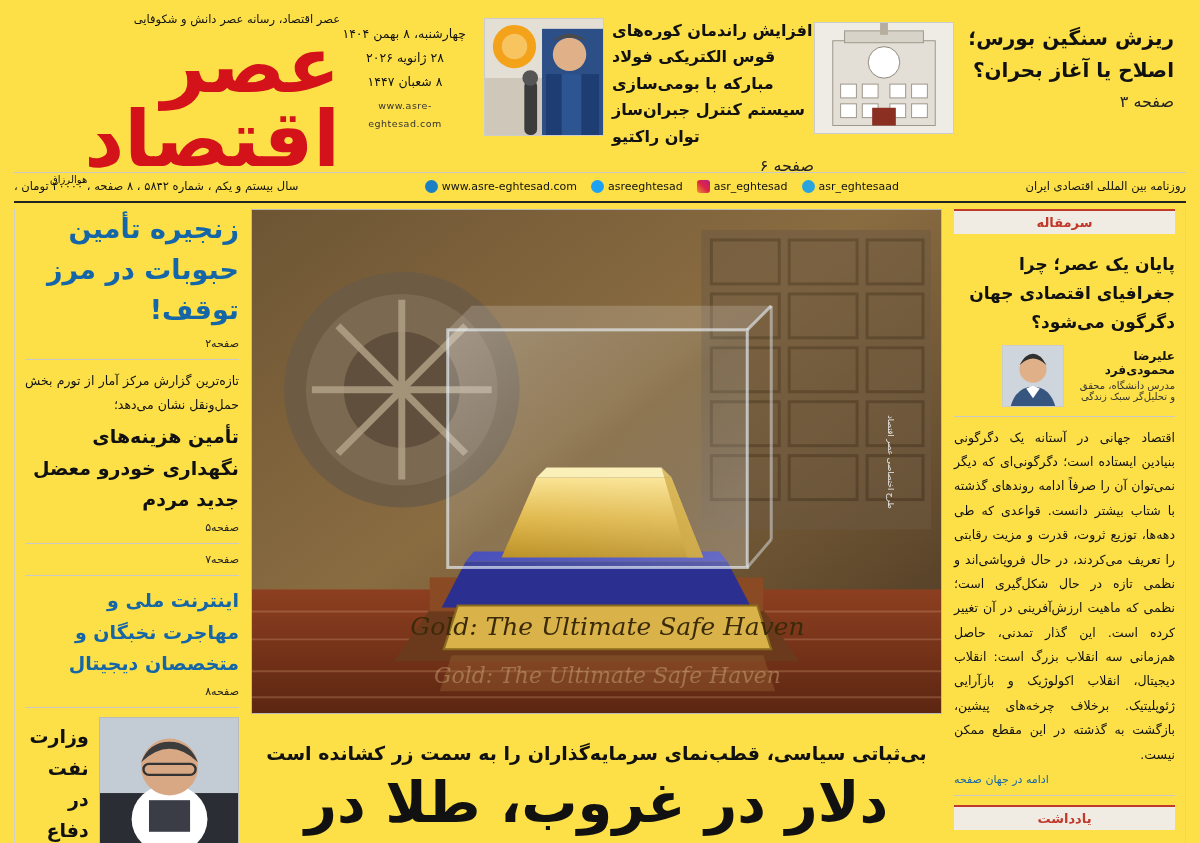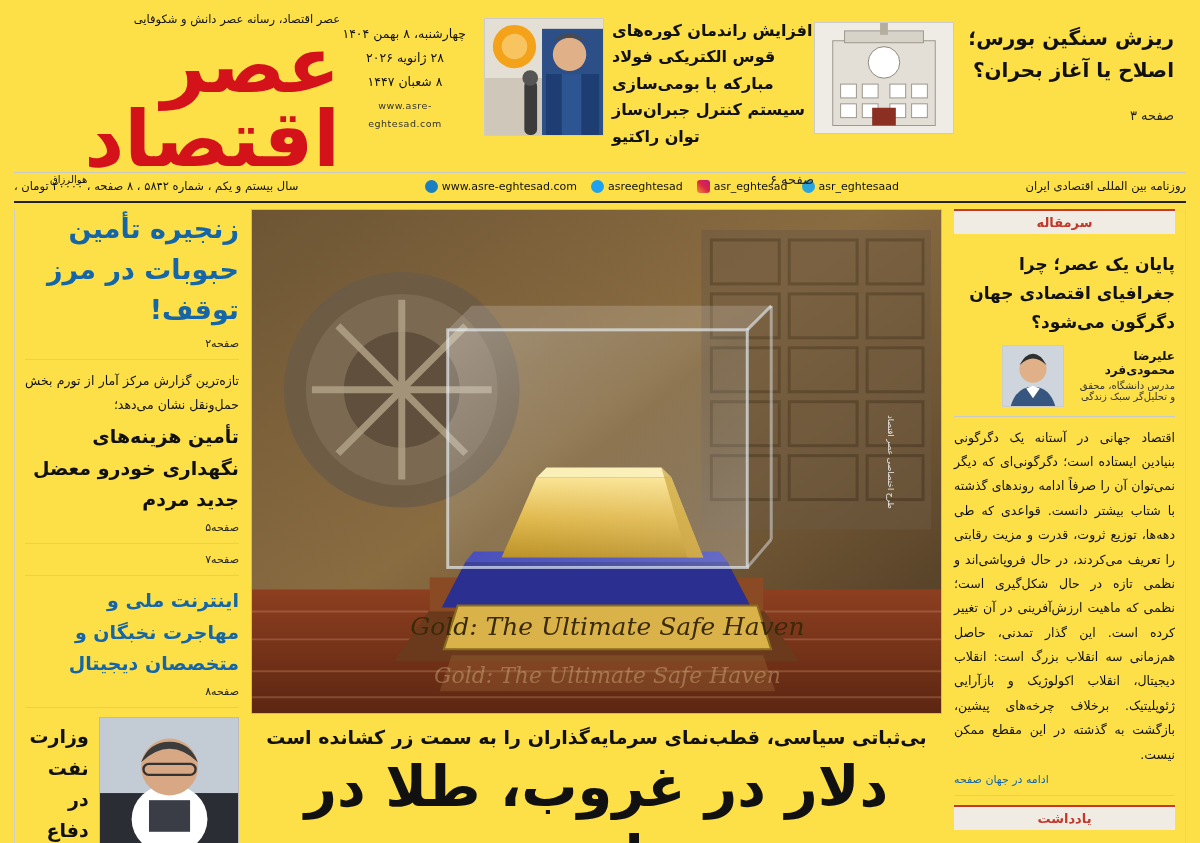--- a/index.html
+++ b/index.html
@@ -28,21 +28,21 @@
   .date-block .dline { white-space: nowrap; }
   .date-block .web { font-size: 9.5px; color:#333; direction: ltr; margin-top: 4px; letter-spacing: .5px;}
 
   .mast-mid { width: 330px; display:flex; flex-direction: row-reverse; gap:8px; padding-top: 10px; }
   .photo-thumb {
     width: 120px; height: 118px; flex:none; border:1px solid #ccc; overflow:hidden; position:relative;
     background: linear-gradient(160deg,#2f6ea8 0%, #3f86c4 40%, #d8d3c6 41%, #b9b2a2 100%);
   }
   .ph-worker { position:absolute; inset:0; }
   .headline-mid { text-align: left; font-size: 16px; font-weight: bold; line-height: 1.65; color:#111; }
-  .pagenote { font-size: 13px; color:#222; margin-top: 22px; text-align:right; }
+  .pagenote { font-size: 16px; color:#222; margin-top: 6px; text-align:right; }
 
   .mast-left { width: 360px; display:flex; flex-direction: row-reverse; gap:10px; padding-top: 14px; }
   .bank-thumb { width: 140px; height: 112px; flex:none; border:1px solid #ccc; background:#ece9e2; position:relative; overflow:hidden;}
   .headline-left { text-align: right; font-size: 20px; font-weight: bold; line-height: 1.6; color:#111; }
 
   
   .mast-rule { border-top: 1px solid #c9c9c9; margin: 0 14px; }
   .infobar { height: 26px; margin: 0 14px; display:flex; flex-direction: row-reverse; align-items:center; justify-content: space-between; font-size: 11.5px; color:#111; }
   .infobar .left { color:#111; }
   .socials { display:flex; flex-direction: row-reverse; align-items:center; gap: 14px; font-size: 11px; color:#111;}
@@ -74,21 +74,21 @@
 
   
   .main-photo {
     width: 100%; height: 505px; border: 1px solid #b9b9b9; position: relative; overflow: hidden;
     background: #6b5434;
   }
   .photo-credit {
     position:absolute; right:3px; top:50%; transform: translateY(-50%) rotate(90deg); transform-origin: center;
     font-size: 8px; color:#eee; white-space:nowrap;
   }
-  .mid-kicker { text-align:center; font-size: 19px; font-weight: bold; color:#111; margin-top: 12px; }
+  .mid-kicker { text-align:center; font-size: 19px; font-weight: bold; color:#111; margin-top: 28px; }
   .mid-headline { text-align: center; font-size: 56px; font-weight: bold; color:#111; margin-top: 4px; line-height: 1.25; letter-spacing: -1px; }
 
   
   .sec-head { background:#f0ece4; border-top:2px solid #c0392b; text-align:center; font-size: 13px; font-weight:bold; color:#c0392b; padding: 4px 0; }
   .op-title { font-size: 17px; font-weight:bold; line-height:1.7; text-align:right; color:#111; margin-top: 16px;}
   .author-row { display:flex; flex-direction: row-reverse; align-items:center; gap:8px; margin-top: 8px; padding-left: 48px;}
   .author-photo { width: 62px; height: 62px; border:1px solid #ccc; background:#cfcac2; position:relative; overflow:hidden; flex:none;}
   .author-name { font-size: 12px; font-weight:bold; color:#111; text-align:right; }
   .author-role { font-size: 10px; color:#333; text-align:right; margin-top:3px;}
   .cont { font-size: 11px; color:#1566a8; text-align:left; margin-top: 6px; }

